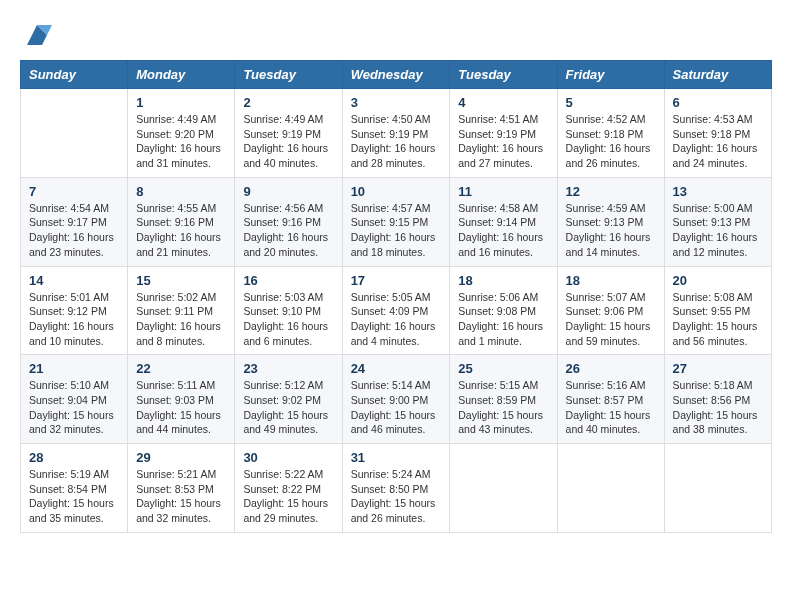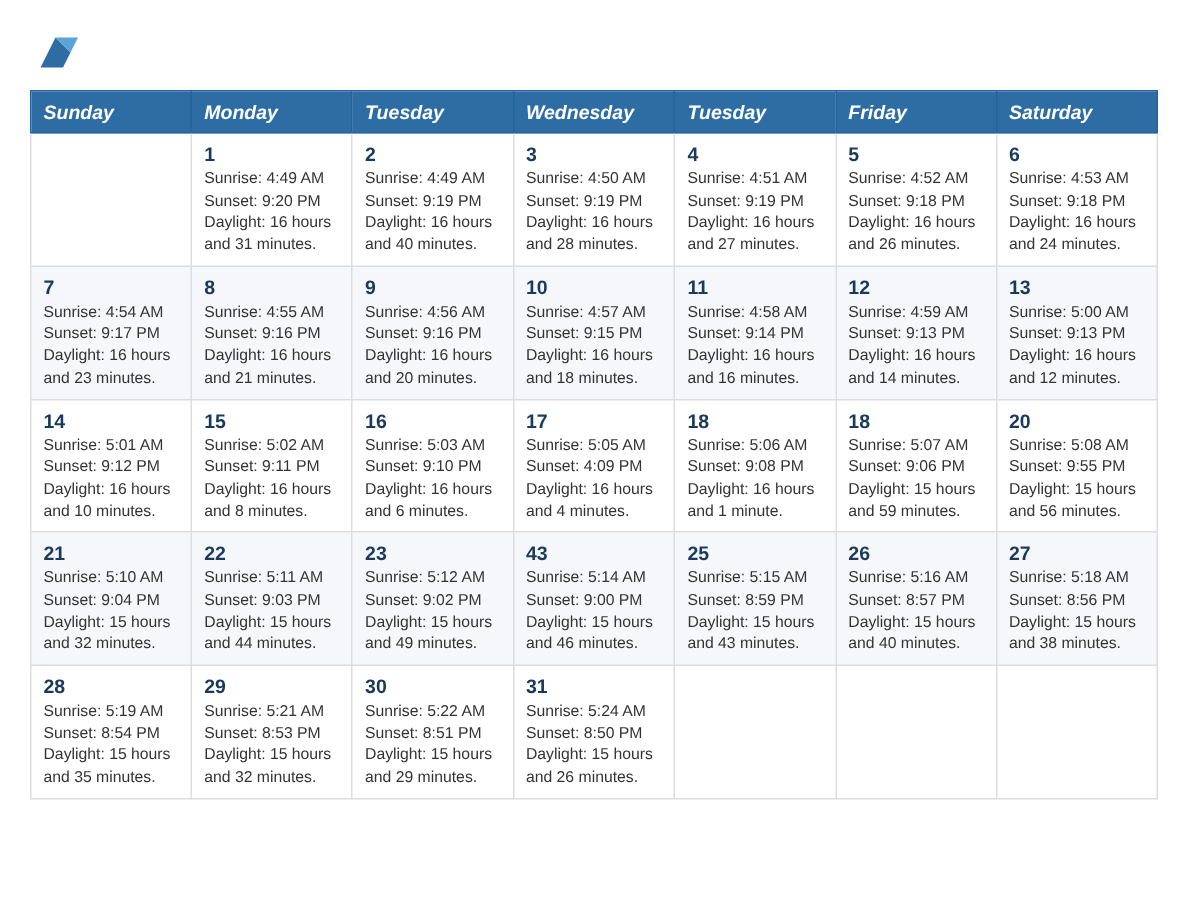--- a/index.html
+++ b/index.html
@@ -287,21 +287,21 @@
           <div class="day-info">and 44 minutes.</div>
         </td>
         <td>
           <span class="day-number">23</span>
           <div class="day-info">Sunrise: 5:12 AM</div>
           <div class="day-info">Sunset: 9:02 PM</div>
           <div class="day-info">Daylight: 15 hours</div>
           <div class="day-info">and 49 minutes.</div>
         </td>
         <td>
-          <span class="day-number">43</span>
+          <span class="day-number">24</span>
           <div class="day-info">Sunrise: 5:14 AM</div>
           <div class="day-info">Sunset: 9:00 PM</div>
           <div class="day-info">Daylight: 15 hours</div>
           <div class="day-info">and 46 minutes.</div>
         </td>
         <td>
           <span class="day-number">25</span>
           <div class="day-info">Sunrise: 5:15 AM</div>
           <div class="day-info">Sunset: 8:59 PM</div>
           <div class="day-info">Daylight: 15 hours</div>
@@ -333,21 +333,21 @@
         <td>
           <span class="day-number">29</span>
           <div class="day-info">Sunrise: 5:21 AM</div>
           <div class="day-info">Sunset: 8:53 PM</div>
           <div class="day-info">Daylight: 15 hours</div>
           <div class="day-info">and 32 minutes.</div>
         </td>
         <td>
           <span class="day-number">30</span>
           <div class="day-info">Sunrise: 5:22 AM</div>
-          <div class="day-info">Sunset: 8:51 PM</div>
+          <div class="day-info">Sunset: 8:22 PM</div>
           <div class="day-info">Daylight: 15 hours</div>
           <div class="day-info">and 29 minutes.</div>
         </td>
         <td>
           <span class="day-number">31</span>
           <div class="day-info">Sunrise: 5:24 AM</div>
           <div class="day-info">Sunset: 8:50 PM</div>
           <div class="day-info">Daylight: 15 hours</div>
           <div class="day-info">and 26 minutes.</div>
         </td>

